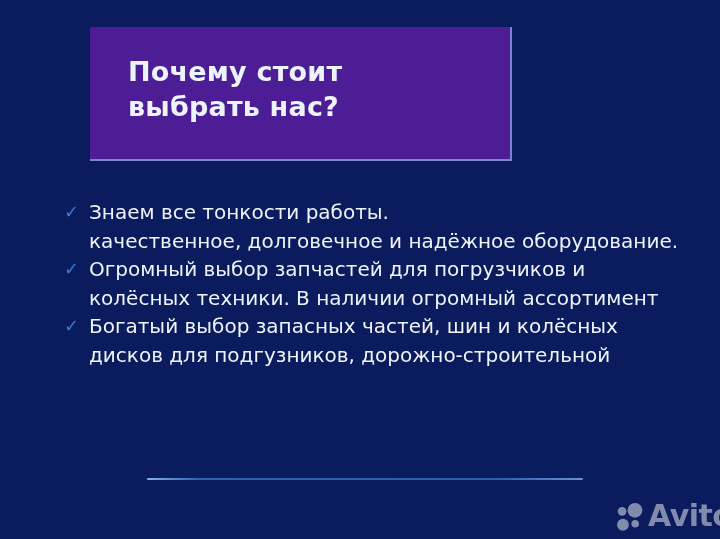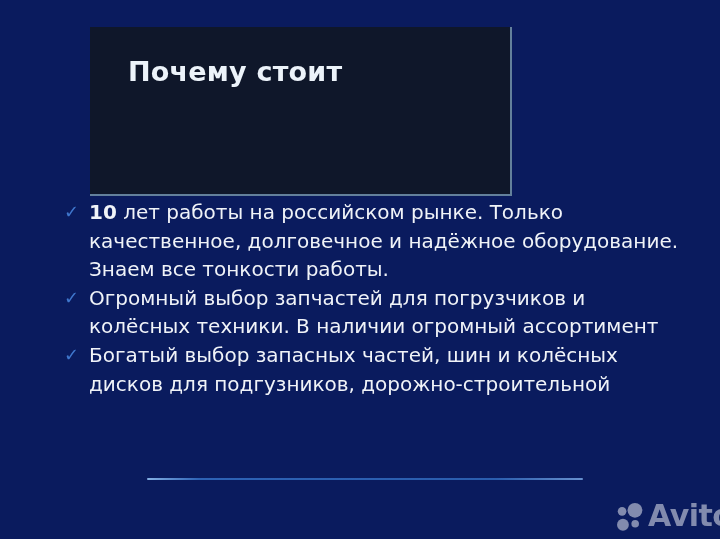--- a/index.html
+++ b/index.html
@@ -13,22 +13,22 @@
     height: 539px;
     background: #0a1b5e;
     overflow: hidden;
     font-family: "DejaVu Sans", sans-serif;
   }
   .header-box {
     position: absolute;
     left: 90px;
     top: 27px;
     width: 422px;
-    height: 169px;
-    background: #0f172a;
+    height: 134px;
+    background: #4c1d95;
     border-right: 2px solid rgba(170, 215, 247, 0.55);
     border-bottom: 2px solid rgba(170, 215, 247, 0.55);
     box-sizing: border-box;
     padding-left: 36px;
   }
   .header-title {
     position: absolute;
     left: 38px;
     top: 27px;
     color: #ecf3fa;
@@ -101,31 +101,31 @@
   }
 </style>
 </head>
 <body>
 
 <div class="slide">
 
   <div class="header-box">
     <div class="header-title">
       <div>Почему стоит</div>
+      <div>выбрать нас?</div>
     </div>
   </div>
 
   <div class="bullet-list">
 
     <div class="bullet-item">
       <span class="check">✓</span>
       <div class="bullet-text">
-        <div><strong>10</strong><span> лет работы на российском рынке. Только</span></div>
+        <div>Знаем все тонкости работы.</div>
         <div>качественное, долговечное и надёжное оборудование.</div>
-        <div>Знаем все тонкости работы.</div>
       </div>
     </div>
 
     <div class="bullet-item">
       <span class="check">✓</span>
       <div class="bullet-text">
         <div>Огромный выбор запчастей для погрузчиков и</div>
         <div>колёсных техники. В наличии огромный ассортимент</div>
       </div>
     </div>

